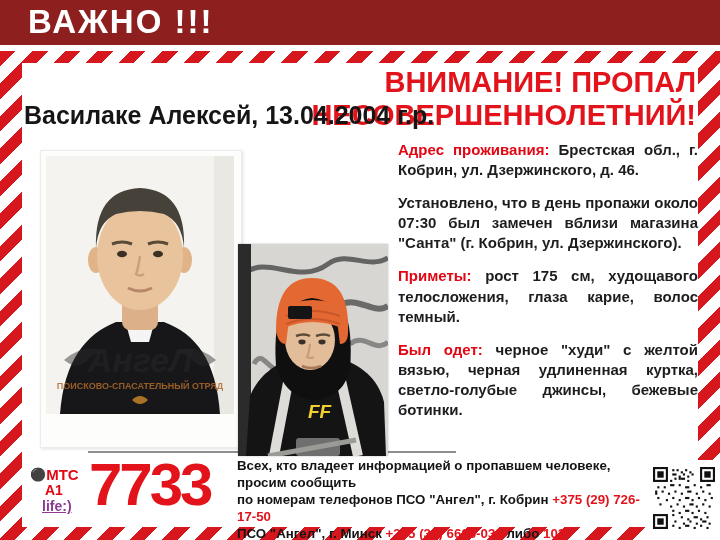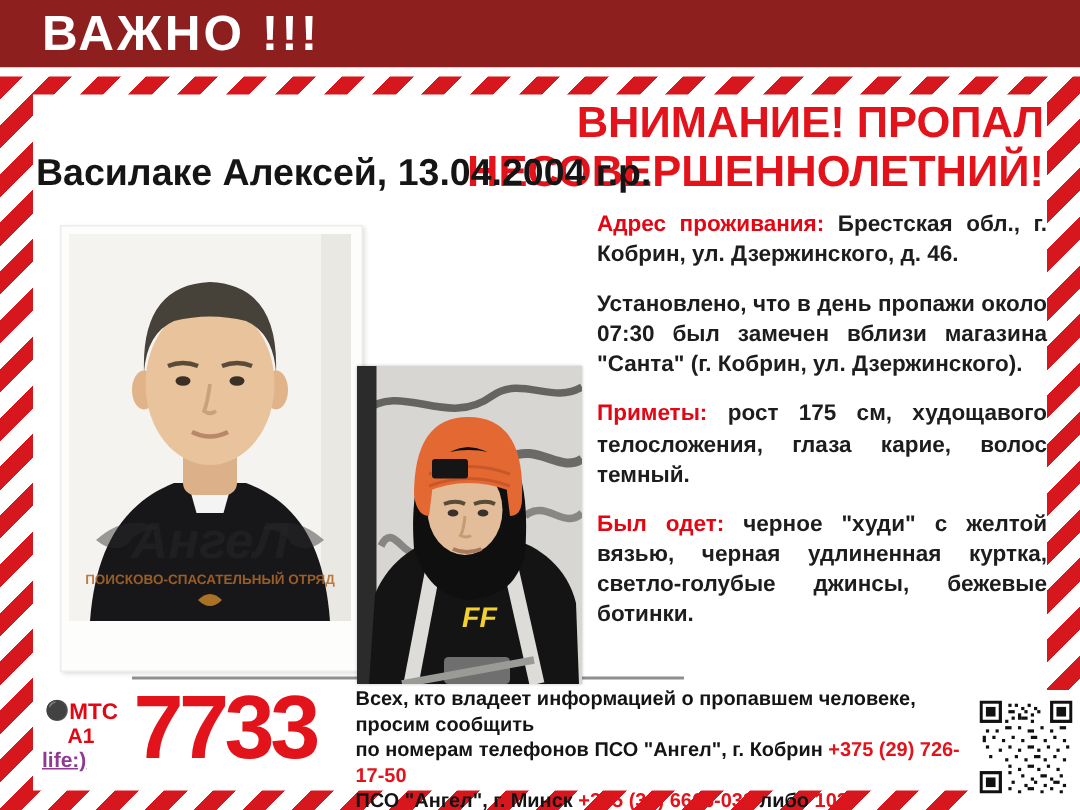--- a/index.html
+++ b/index.html
@@ -47,21 +47,21 @@
   .cctv-float{
     float:left;width:150px;height:212px;margin:104px 10px 8px -7px;
     box-shadow:0 0 2px rgba(0,0,0,.25);position:relative;z-index:2;background:#d8d6d2;
   }
   .divider{position:absolute;left:88px;top:451px;width:368px;height:2px;background:#8f8f8f;z-index:1;}
   
   .op{position:absolute;font-weight:800;z-index:3;}
   .op-mts{left:30px;top:466px;color:#e30613;font-size:15px;}
   .op-mts .egg{font-size:13px;vertical-align:1px;}
   .op-a1{left:45px;top:482px;color:#e30613;font-size:14px;}
-  .op-life{left:28px;top:498px;color:#8e3a93;font-size:14px;text-decoration:underline;}
+  .op-life{left:42px;top:498px;color:#8e3a93;font-size:14px;text-decoration:underline;}
   .hotline{
     position:absolute;left:89px;top:450px;color:#e3131b;font-size:60px;font-weight:700;
     letter-spacing:-3px;z-index:3;
   }
   .contact{
     position:absolute;left:237px;top:457px;width:414px;z-index:3;
     font-size:13.3px;font-weight:bold;color:#141414;line-height:17px;
   }
   .contact .phone{color:#e3131b;}
   .qr-patch{position:absolute;left:648px;top:460px;width:72px;height:80px;background:#fff;z-index:4;}

